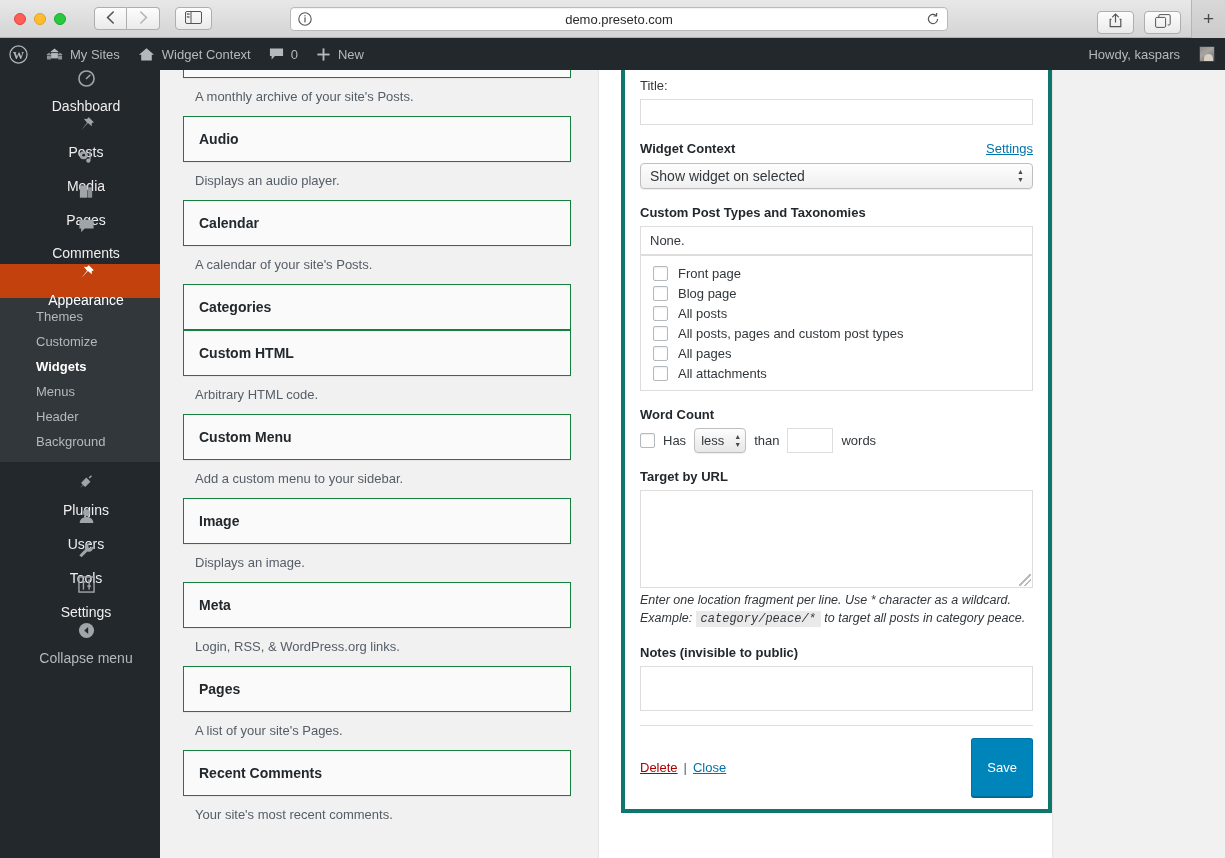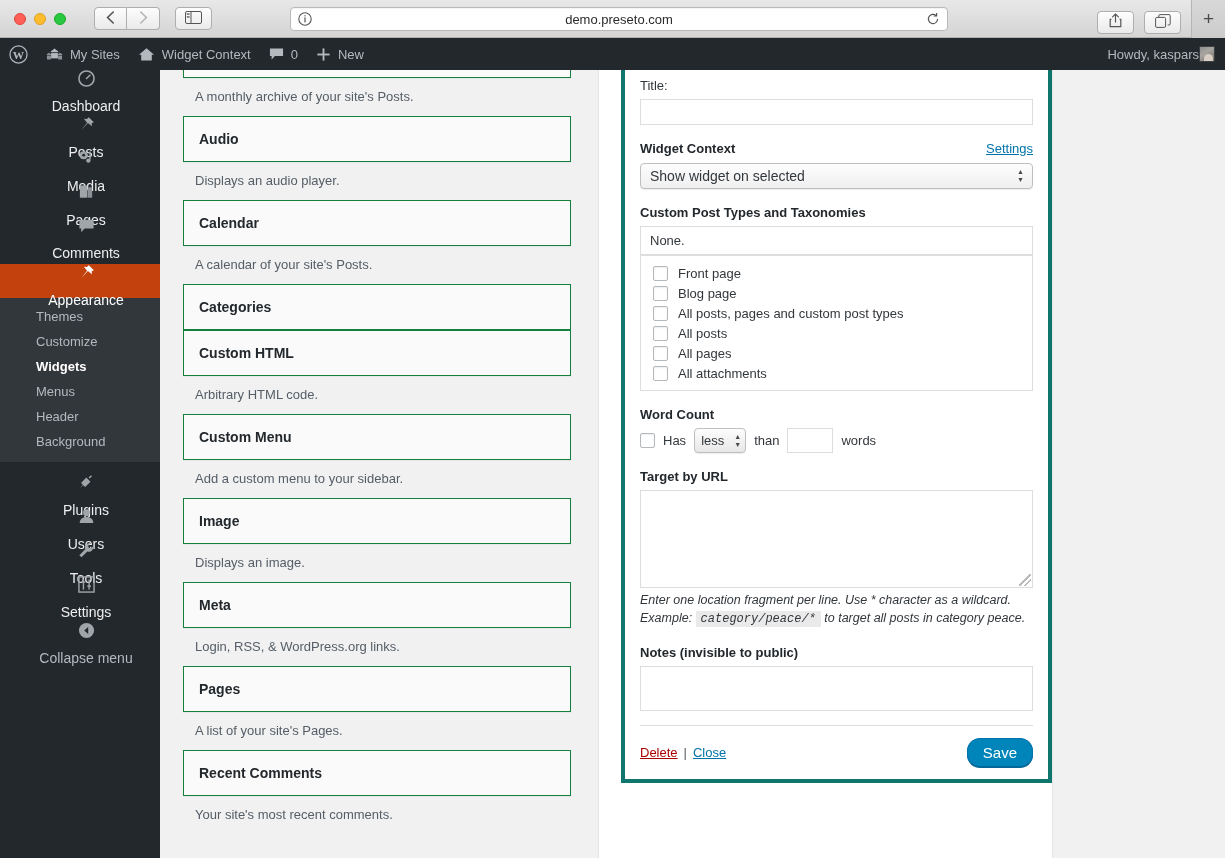--- a/index.html
+++ b/index.html
@@ -63,21 +63,21 @@
     position: absolute; left: 0; top: 38px; width: 1225px; height: 32px;
     background: #23282d; color: #b4b9be;
     display: flex; align-items: center; font-size: 13px;
   }
   .ab-item {
     display: flex; align-items: center; gap: 7px;
     height: 32px; padding: 0 9px; color: #b4b9be; white-space: nowrap;
   }
   .ab-item .ab-label { color: #b4b9be; }
   .ab-icon { display: inline-flex; align-items: center; }
-  .ab-right { margin-left: auto; display: flex; align-items: center; padding-right: 10px; gap: 0; }
+  .ab-right { margin-left: auto; display: flex; align-items: center; padding-right: 10px; gap: 19px; }
   .ab-avatar {
     width: 16px; height: 16px; border-radius: 1px;
     background:
       linear-gradient(145deg, #8d8d8d 0%, #a9a5a0 40%, #6e6a66 100%);
     border: 1px solid #3b4045;
     position: relative; overflow: hidden;
   }
   .ab-avatar::after {
     content: ""; position: absolute; left: 4px; top: 7px; width: 9px; height: 9px;
     background: #d9cfc5; border-radius: 50% 50% 0 0;
@@ -214,22 +214,22 @@
   }
 
   .panel-footer {
     margin-top: 14px; border-top: 1px solid #ddd; padding-top: 12px;
     display: flex; align-items: center;
   }
   .link-delete { color: #a00; text-decoration: underline; font-size: 13px; }
   .sep-pipe { color: #555d66; font-size: 13px; margin: 0 6px; }
   .btn-save {
     margin-left: auto; background: #0085ba; border: 1px solid #0073aa;
-    border-bottom-color: #006799; color: #fff; font-size: 15px;
-    padding: 5px 15px; border-radius: 13px;
+    border-bottom-color: #006799; color: #fff; font-size: 13px;
+    padding: 21px 15px; border-radius: 3px;
     box-shadow: 0 1px 0 #006799;
     font-family: "Liberation Sans", sans-serif;
   }
 
   .white-col {
     position: absolute; left: 438px; top: 0; width: 455px; height: 788px;
     background: #fff; border-left: 1px solid #e5e5e5; border-right: 1px solid #e5e5e5;
   }
 </style>
 </head>
@@ -547,25 +547,25 @@
       <div class="cb-row">
         <span class="cb-box"></span>
         <span class="cb-label">Front page</span>
       </div>
       <div class="cb-row">
         <span class="cb-box"></span>
         <span class="cb-label">Blog page</span>
       </div>
       <div class="cb-row">
         <span class="cb-box"></span>
-        <span class="cb-label">All posts, pages and custom post types</span>
+        <span class="cb-label">All posts</span>
       </div>
       <div class="cb-row">
         <span class="cb-box"></span>
-        <span class="cb-label">All posts</span>
+        <span class="cb-label">All posts, pages and custom post types</span>
       </div>
       <div class="cb-row">
         <span class="cb-box"></span>
         <span class="cb-label">All pages</span>
       </div>
       <div class="cb-row">
         <span class="cb-box"></span>
         <span class="cb-label">All attachments</span>
       </div>
     </div>

